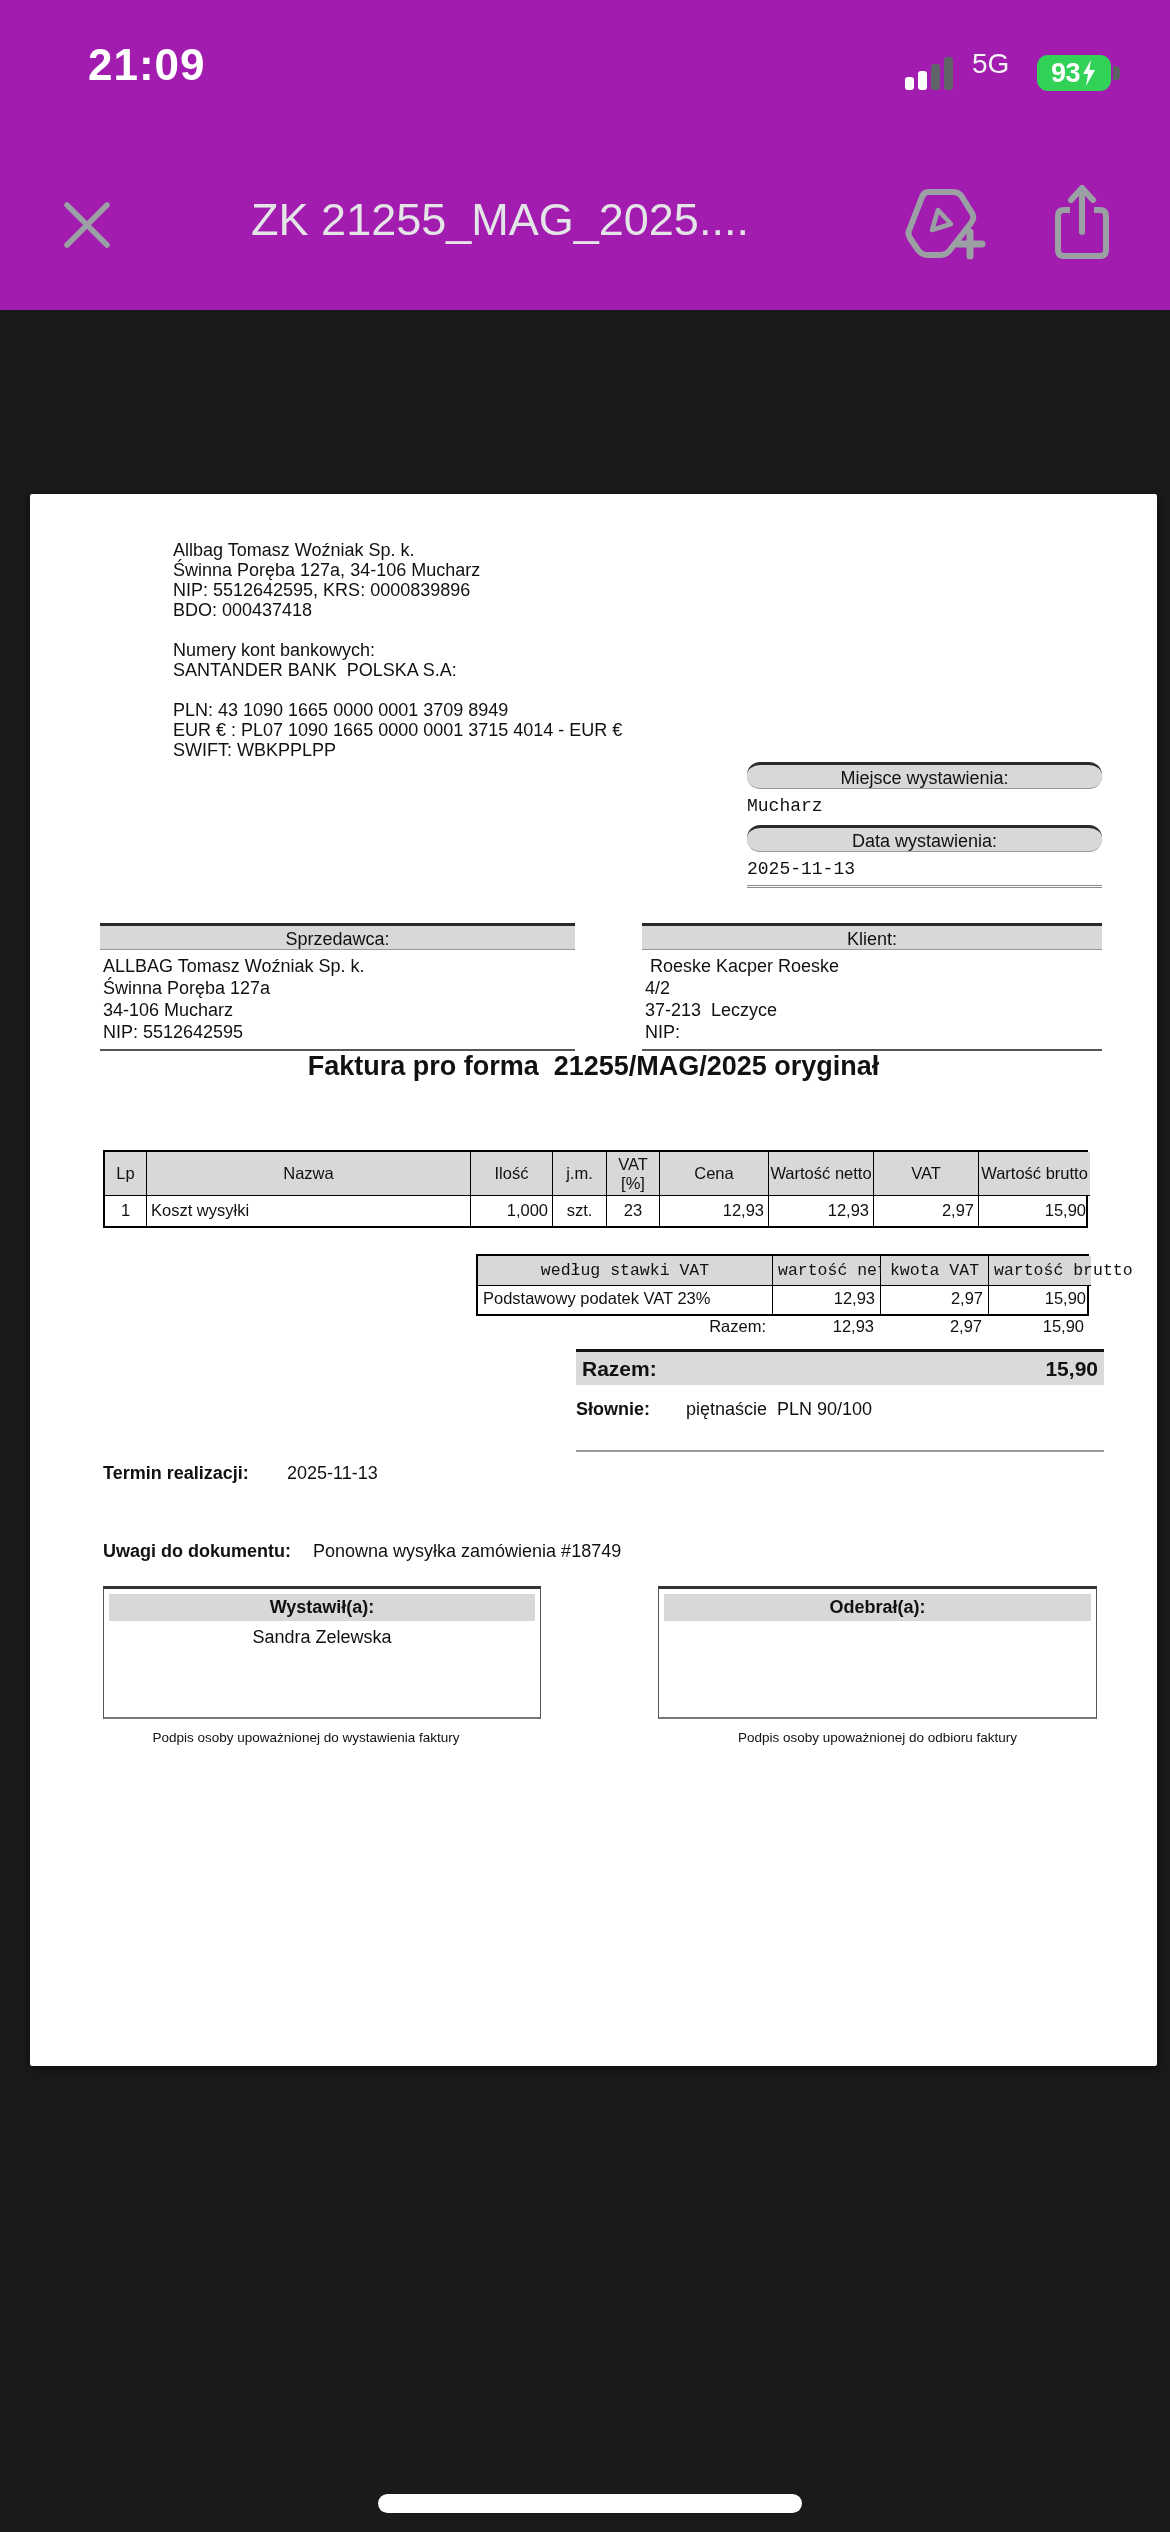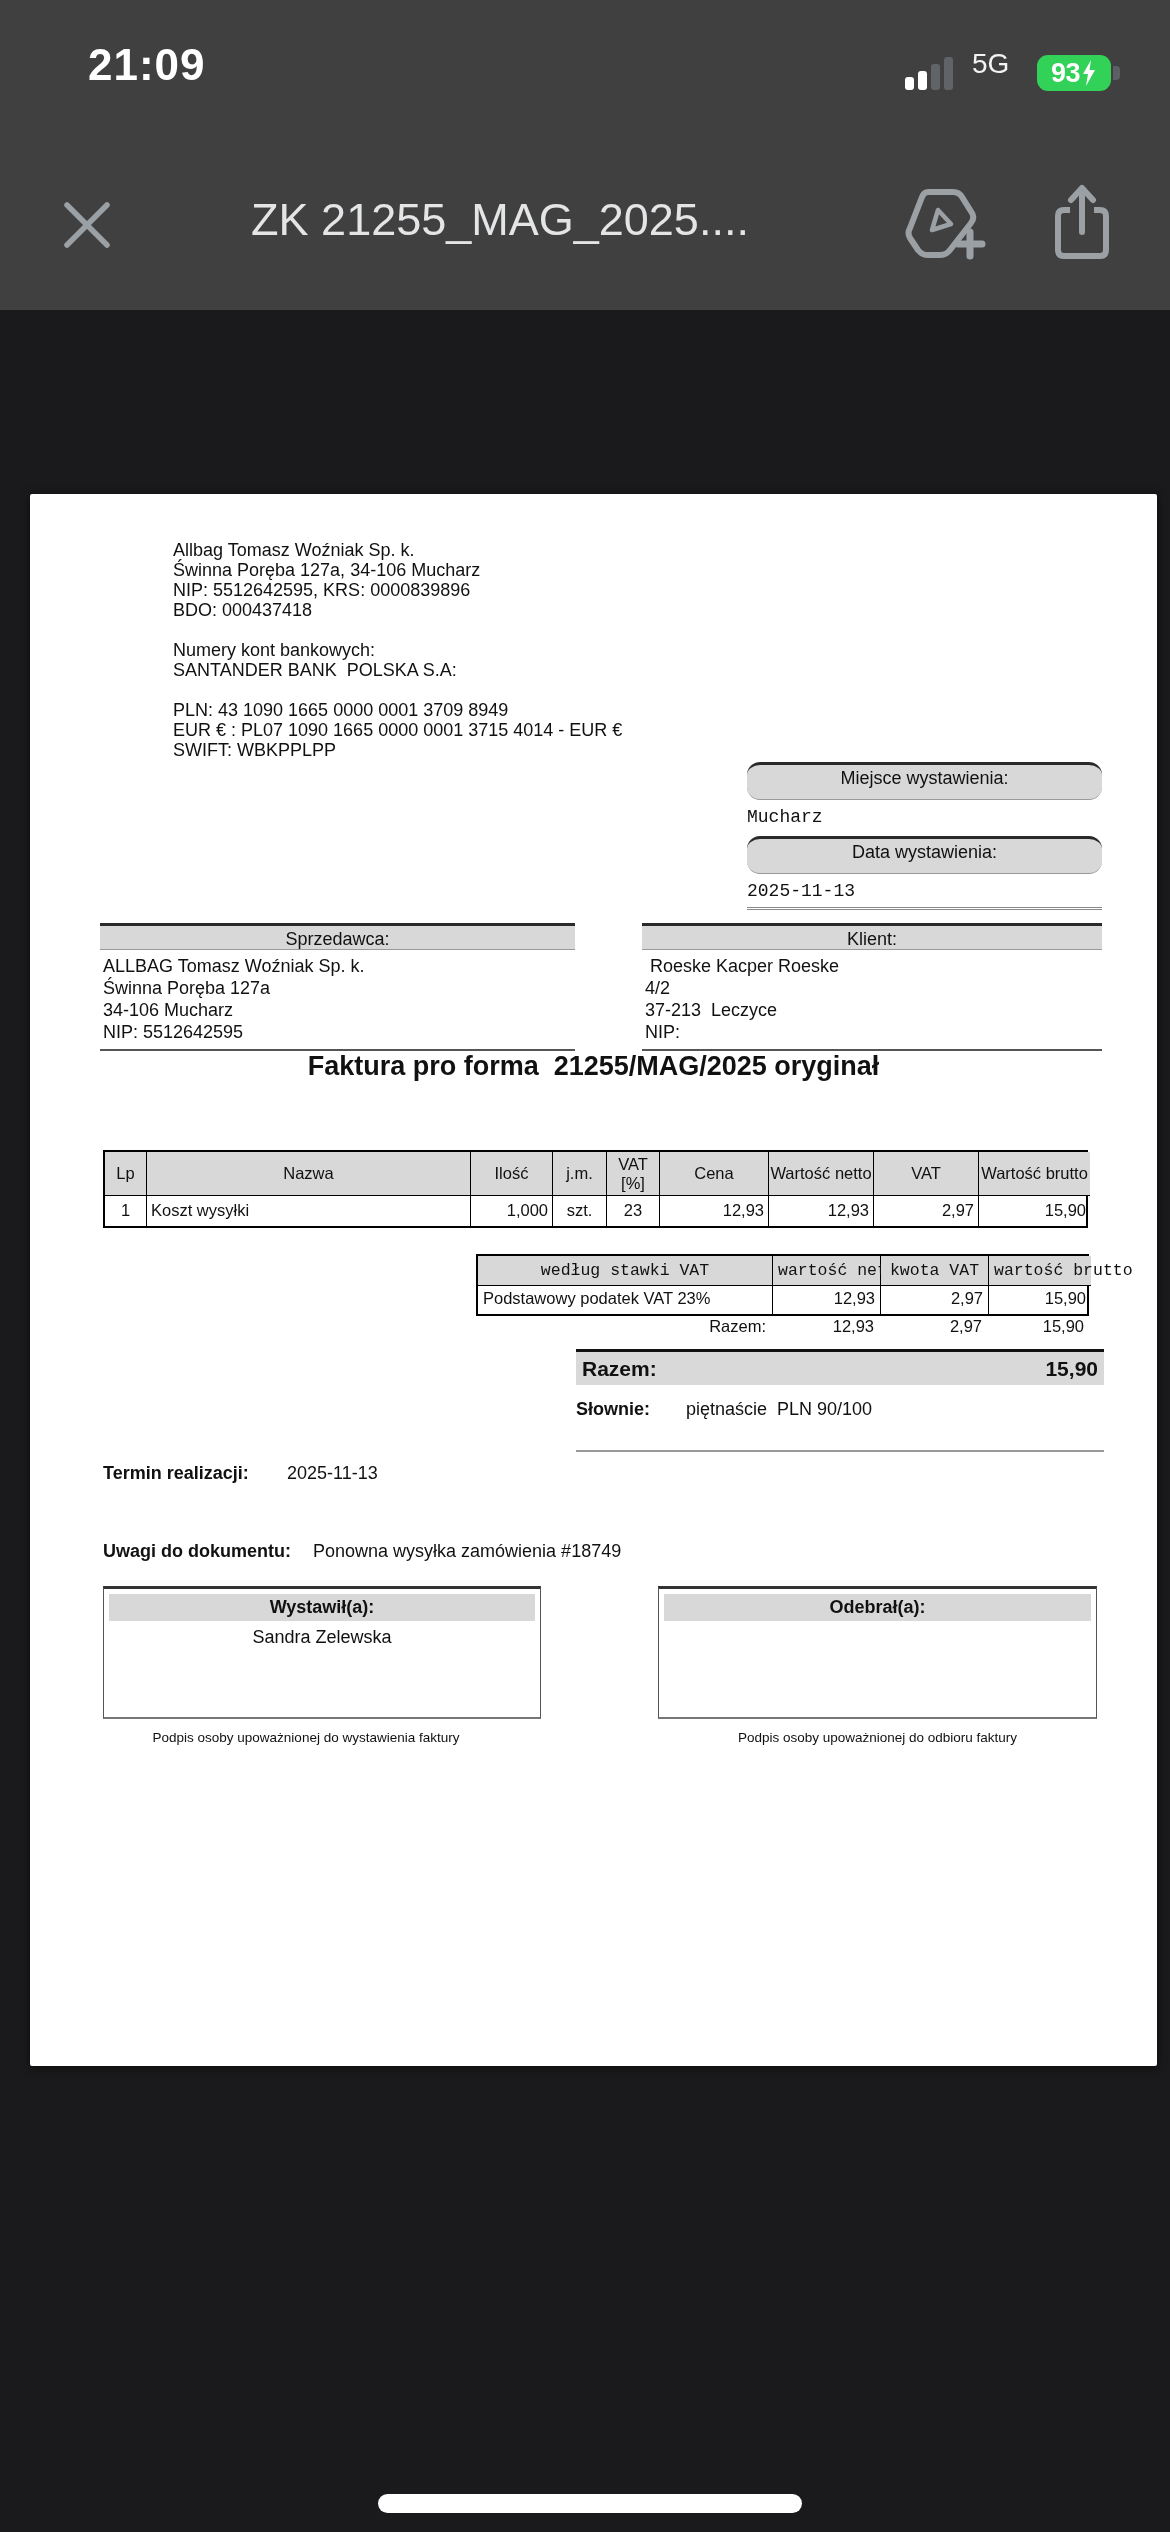--- a/index.html
+++ b/index.html
@@ -6,21 +6,21 @@
   html,body { width:1170px; height:2532px; }
   body {
     position:relative;
     background:#1a1a1c;
     font-family:"Liberation Sans", sans-serif;
     overflow:hidden;
   }
   
   .top-chrome {
     position:absolute; left:0; top:0; width:1170px; height:310px;
-    background:#404040;
+    background:#a21caf;
   }
   .time {
     position:absolute; left:88px; top:40px;
     font-size:44px; font-weight:600; color:#ffffff; letter-spacing:1px;
   }
   .signal { position:absolute; left:905px; top:52px; width:50px; height:38px; }
   .signal .bar { position:absolute; bottom:0; width:9px; border-radius:3px; }
   .signal .b1 { left:0;  height:13px; background:#ffffff; }
   .signal .b2 { left:13px; height:19px; background:#ffffff; }
   .signal .b3 { left:26px; height:26px; background:#606368; }
@@ -52,21 +52,21 @@
     box-shadow:0 2px 10px rgba(0,0,0,0.6);
     color:#111; font-size:18px;
   }
   .abs { position:absolute; }
   .pre { white-space:pre; }
   .bank-info { left:143px; top:46px; line-height:20px; }
   .bank-info .line { min-height:20px; white-space:pre; }
   
   .issue-table { left:717px; top:268px; width:355px; }
   .bar-gray {
-    background:#d8d8d8; text-align:center; height:38px; padding-top:3px;
+    background:#d8d8d8; text-align:center; height:27px; padding-top:3px;
     border-top:3px solid #2a2a2a; border-bottom:1px solid #9a9a9a;
     white-space:pre;
     border-radius:13px;
   }
   .issue-value { height:36px; text-align:left; padding-top:7px; white-space:pre;font-family:Liberation Mono, monospace; }
   .issue-table .bottom { border-bottom:3px double #8a8a8a; }
   
   .party { top:429px; }
   .party-seller { left:70px;  width:475px; }
   .party-client { left:612px; width:460px; }

